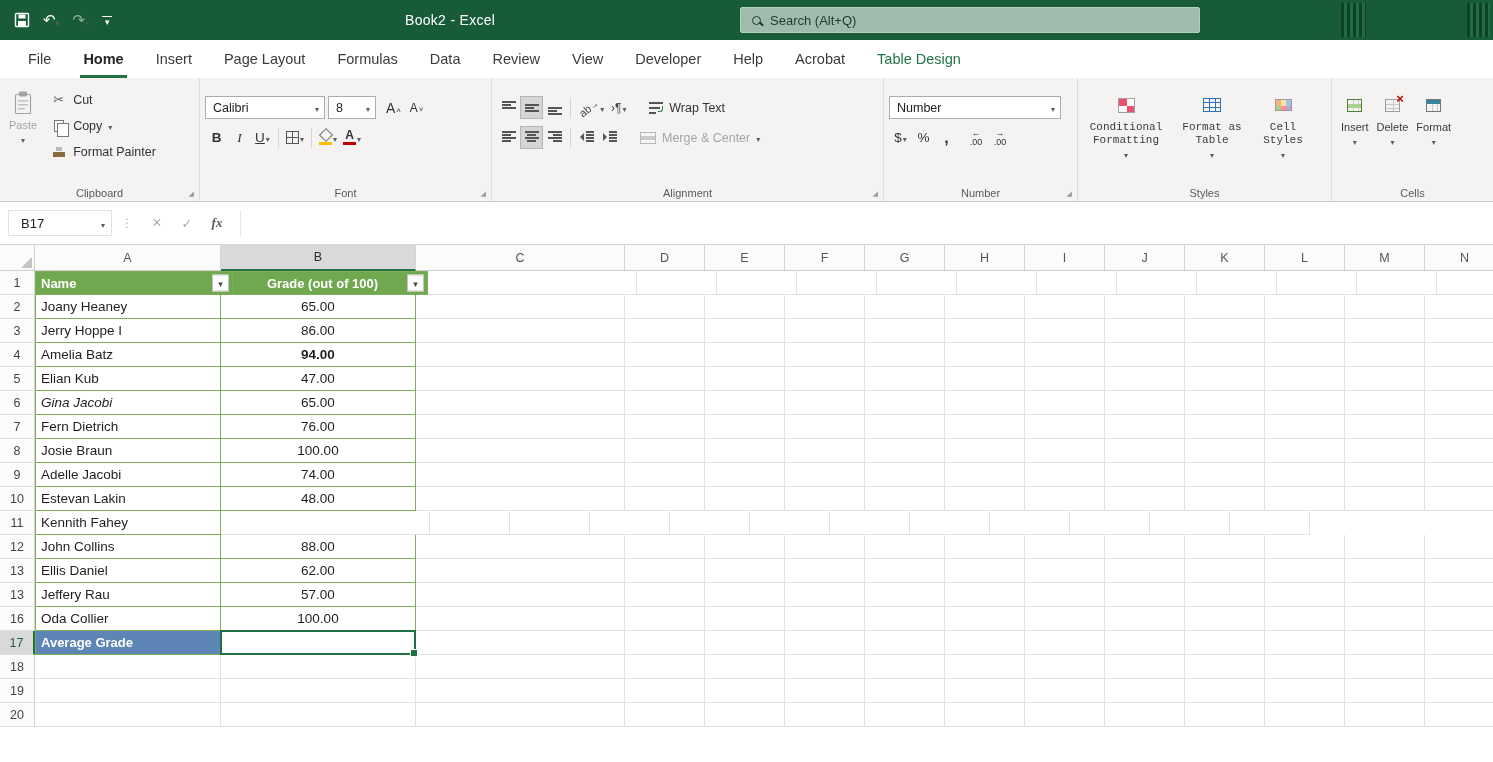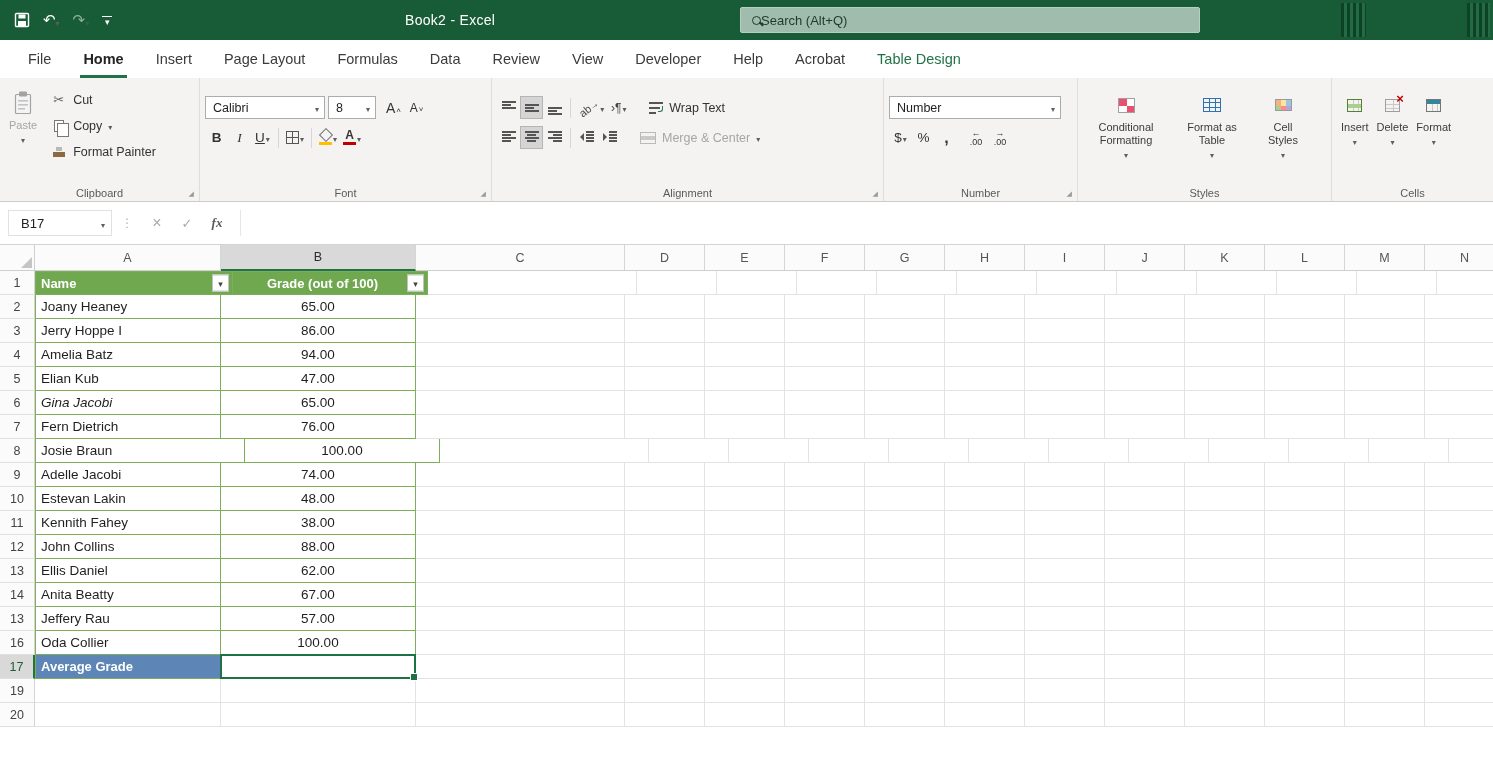--- a/index.html
+++ b/index.html
@@ -15,21 +15,21 @@
   .dis-i { opacity: .5; }
   .ic-undo::before { content: "\21B6"; }
   .ic-redo::before { content: "\21B7"; }
   .ic-custom { display: inline-flex; flex-direction: column; align-items: center; line-height: 6px; }
   .ic-custom::before { content: ""; width: 10px; border-top: 1.5px solid #fff; margin-bottom: 2px; }
   .ic-custom::after { content: "\25BE"; font-size: 9px; }
   .title-text { position: absolute; left: 405px; top: 0; height: 40px; display: flex; align-items: center;
     font-size: 14px; letter-spacing: .3px; }
   .searchbox { position: absolute; left: 740px; top: 7px; width: 460px; height: 26px;
     background: var(--c-search_bg, #9FBCAD); border: 1px solid #B7CFC2; border-radius: 2px;
-    display: flex; align-items: center; padding: 0 11px; color: #1D3B2D; font-size: 13px; }
+    display: flex; align-items: center; gap: 9px; padding: 0 11px; color: #1D3B2D; font-size: 13px; }
   .mag { width: 9px; height: 9px; border: 1.6px solid #1D3B2D; border-radius: 50%; position: relative; flex: none; }
   .mag::after { content: ""; position: absolute; width: 5px; height: 1.6px; background: #1D3B2D;
     transform: rotate(45deg); right: -4px; bottom: -1px; }
   .tdeco { position: absolute; top: 3px; height: 34px;
     background: repeating-linear-gradient(90deg, #0E4226 0 3px, #236B44 3px 6px); }
   .tdeco.d1 { right: 127px; width: 25px; }
   .tdeco.d2 { right: 3px; width: 23px; }
 
   
   .tabsrow { height: 38px; background: #fff; display: flex; align-items: stretch; padding-left: 12px; }
@@ -49,21 +49,21 @@
   .launcher::before { content: "\25E2"; }
   .chev::before { content: "\25BE"; font-size: 8px; color: #5E5E5E; }
   .dis, .dis * { color: #A6A6A6 !important; }
   .gbody { display: flex; }
   .gcol { display: flex; flex-direction: column; }
 
   .bigbtn { display: flex; flex-direction: column; align-items: center; padding: 3px 4px;
     font-size: 11px; line-height: 13px; color: #3B3B3B; text-align: center; }
   .bigbtn .bico { height: 28px; display: flex; align-items: center; justify-content: center; margin-bottom: 2px; }
   .bigbtn .chev { margin-top: 1px; }
-  .lbl2 { max-width: 78px; }
+  .lbl2 { max-width: 78px; font-family: Liberation Mono, monospace; }
 
   .scol { display: flex; flex-direction: column; gap: 3px; margin-left: 4px; padding-top: 2px; }
   .sitem { display: flex; align-items: center; gap: 6px; height: 23px; padding: 0 5px;
     font-size: 12.5px; color: #333; }
   .sico { width: 17px; display: inline-flex; justify-content: center; align-items: center; color: #666; }
 
   .ic-cut::before { content: "\2702"; font-size: 13px; }
   .ic-copy { width: 10px; height: 12px; border: 1px solid #777; background: #fff; position: relative; }
   .ic-copy::after { content: ""; position: absolute; left: 2.5px; top: 2.5px; width: 10px; height: 12px;
     border: 1px solid #777; background: #fff; }
@@ -564,21 +564,21 @@
         <div class="cell" style="width: 80px;"></div>
         <div class="cell" style="width: 80px;"></div>
         <div class="cell" style="width: 80px;"></div>
         <div class="cell" style="width: 80px;"></div>
         <div class="cell" style="width: 80px;"></div>
         <div class="cell" style="width: 80px;"></div>
       </div>
       <div class="grow">
         <div class="rownum">4</div>
         <div class="cell tb tb-l" style="width: 186px;">Amelia Batz</div>
-        <div class="cell tb num" style="width: 195px;">94.00</div>
+        <div class="cell tb num" style="width: 195px; font-weight: bold;">94.00</div>
         <div class="cell" style="width: 209px;"></div>
         <div class="cell" style="width: 80px;"></div>
         <div class="cell" style="width: 80px;"></div>
         <div class="cell" style="width: 80px;"></div>
         <div class="cell" style="width: 80px;"></div>
         <div class="cell" style="width: 80px;"></div>
         <div class="cell" style="width: 80px;"></div>
         <div class="cell" style="width: 80px;"></div>
         <div class="cell" style="width: 80px;"></div>
         <div class="cell" style="width: 80px;"></div>
@@ -631,21 +631,21 @@
         <div class="cell" style="width: 80px;"></div>
         <div class="cell" style="width: 80px;"></div>
         <div class="cell" style="width: 80px;"></div>
         <div class="cell" style="width: 80px;"></div>
         <div class="cell" style="width: 80px;"></div>
         <div class="cell" style="width: 80px;"></div>
         <div class="cell" style="width: 80px;"></div>
       </div>
       <div class="grow">
         <div class="rownum">8</div>
-        <div class="cell tb tb-l" style="width: 210px;">Josie Braun</div>
+        <div class="cell tb tb-l" style="width: 186px;">Josie Braun</div>
         <div class="cell tb num" style="width: 195px;">100.00</div>
         <div class="cell" style="width: 209px;"></div>
         <div class="cell" style="width: 80px;"></div>
         <div class="cell" style="width: 80px;"></div>
         <div class="cell" style="width: 80px;"></div>
         <div class="cell" style="width: 80px;"></div>
         <div class="cell" style="width: 80px;"></div>
         <div class="cell" style="width: 80px;"></div>
         <div class="cell" style="width: 80px;"></div>
         <div class="cell" style="width: 80px;"></div>
@@ -683,21 +683,20 @@
         <div class="cell" style="width: 80px;"></div>
         <div class="cell" style="width: 80px;"></div>
         <div class="cell" style="width: 80px;"></div>
         <div class="cell" style="width: 80px;"></div>
         <div class="cell" style="width: 80px;"></div>
         <div class="cell" style="width: 80px;"></div>
       </div>
       <div class="grow">
         <div class="rownum">11</div>
         <div class="cell tb tb-l" style="width: 186px;">Kennith Fahey</div>
-        <div class="cell tb num" style="width: 195px;">38.00</div>
         <div class="cell" style="width: 209px;"></div>
         <div class="cell" style="width: 80px;"></div>
         <div class="cell" style="width: 80px;"></div>
         <div class="cell" style="width: 80px;"></div>
         <div class="cell" style="width: 80px;"></div>
         <div class="cell" style="width: 80px;"></div>
         <div class="cell" style="width: 80px;"></div>
         <div class="cell" style="width: 80px;"></div>
         <div class="cell" style="width: 80px;"></div>
         <div class="cell" style="width: 80px;"></div>
@@ -718,37 +717,20 @@
         <div class="cell" style="width: 80px;"></div>
         <div class="cell" style="width: 80px;"></div>
         <div class="cell" style="width: 80px;"></div>
         <div class="cell" style="width: 80px;"></div>
         <div class="cell" style="width: 80px;"></div>
       </div>
       <div class="grow">
         <div class="rownum">13</div>
         <div class="cell tb tb-l" style="width: 186px;">Ellis Daniel</div>
         <div class="cell tb num" style="width: 195px;">62.00</div>
-        <div class="cell" style="width: 209px;"></div>
-        <div class="cell" style="width: 80px;"></div>
-        <div class="cell" style="width: 80px;"></div>
-        <div class="cell" style="width: 80px;"></div>
-        <div class="cell" style="width: 80px;"></div>
-        <div class="cell" style="width: 80px;"></div>
-        <div class="cell" style="width: 80px;"></div>
-        <div class="cell" style="width: 80px;"></div>
-        <div class="cell" style="width: 80px;"></div>
-        <div class="cell" style="width: 80px;"></div>
-        <div class="cell" style="width: 80px;"></div>
-        <div class="cell" style="width: 80px;"></div>
-      </div>
-      <div class="grow">
-        <div class="rownum">14</div>
-        <div class="cell tb tb-l" style="width: 186px;">Anita Beatty</div>
-        <div class="cell tb num" style="width: 195px;">67.00</div>
         <div class="cell" style="width: 209px;"></div>
         <div class="cell" style="width: 80px;"></div>
         <div class="cell" style="width: 80px;"></div>
         <div class="cell" style="width: 80px;"></div>
         <div class="cell" style="width: 80px;"></div>
         <div class="cell" style="width: 80px;"></div>
         <div class="cell" style="width: 80px;"></div>
         <div class="cell" style="width: 80px;"></div>
         <div class="cell" style="width: 80px;"></div>
         <div class="cell" style="width: 80px;"></div>
@@ -802,20 +784,37 @@
         <div class="cell" style="width: 80px;"></div>
         <div class="cell" style="width: 80px;"></div>
         <div class="cell" style="width: 80px;"></div>
         <div class="cell" style="width: 80px;"></div>
         <div class="cell" style="width: 80px;"></div>
         <div class="cell" style="width: 80px;"></div>
         <div class="cell" style="width: 80px;"></div>
         <div class="cell" style="width: 80px;"></div>
       </div>
       <div class="grow">
+        <div class="rownum">18</div>
+        <div class="cell" style="width: 186px;"></div>
+        <div class="cell" style="width: 195px;"></div>
+        <div class="cell" style="width: 209px;"></div>
+        <div class="cell" style="width: 80px;"></div>
+        <div class="cell" style="width: 80px;"></div>
+        <div class="cell" style="width: 80px;"></div>
+        <div class="cell" style="width: 80px;"></div>
+        <div class="cell" style="width: 80px;"></div>
+        <div class="cell" style="width: 80px;"></div>
+        <div class="cell" style="width: 80px;"></div>
+        <div class="cell" style="width: 80px;"></div>
+        <div class="cell" style="width: 80px;"></div>
+        <div class="cell" style="width: 80px;"></div>
+        <div class="cell" style="width: 80px;"></div>
+      </div>
+      <div class="grow">
         <div class="rownum">19</div>
         <div class="cell" style="width: 186px;"></div>
         <div class="cell" style="width: 195px;"></div>
         <div class="cell" style="width: 209px;"></div>
         <div class="cell" style="width: 80px;"></div>
         <div class="cell" style="width: 80px;"></div>
         <div class="cell" style="width: 80px;"></div>
         <div class="cell" style="width: 80px;"></div>
         <div class="cell" style="width: 80px;"></div>
         <div class="cell" style="width: 80px;"></div>

